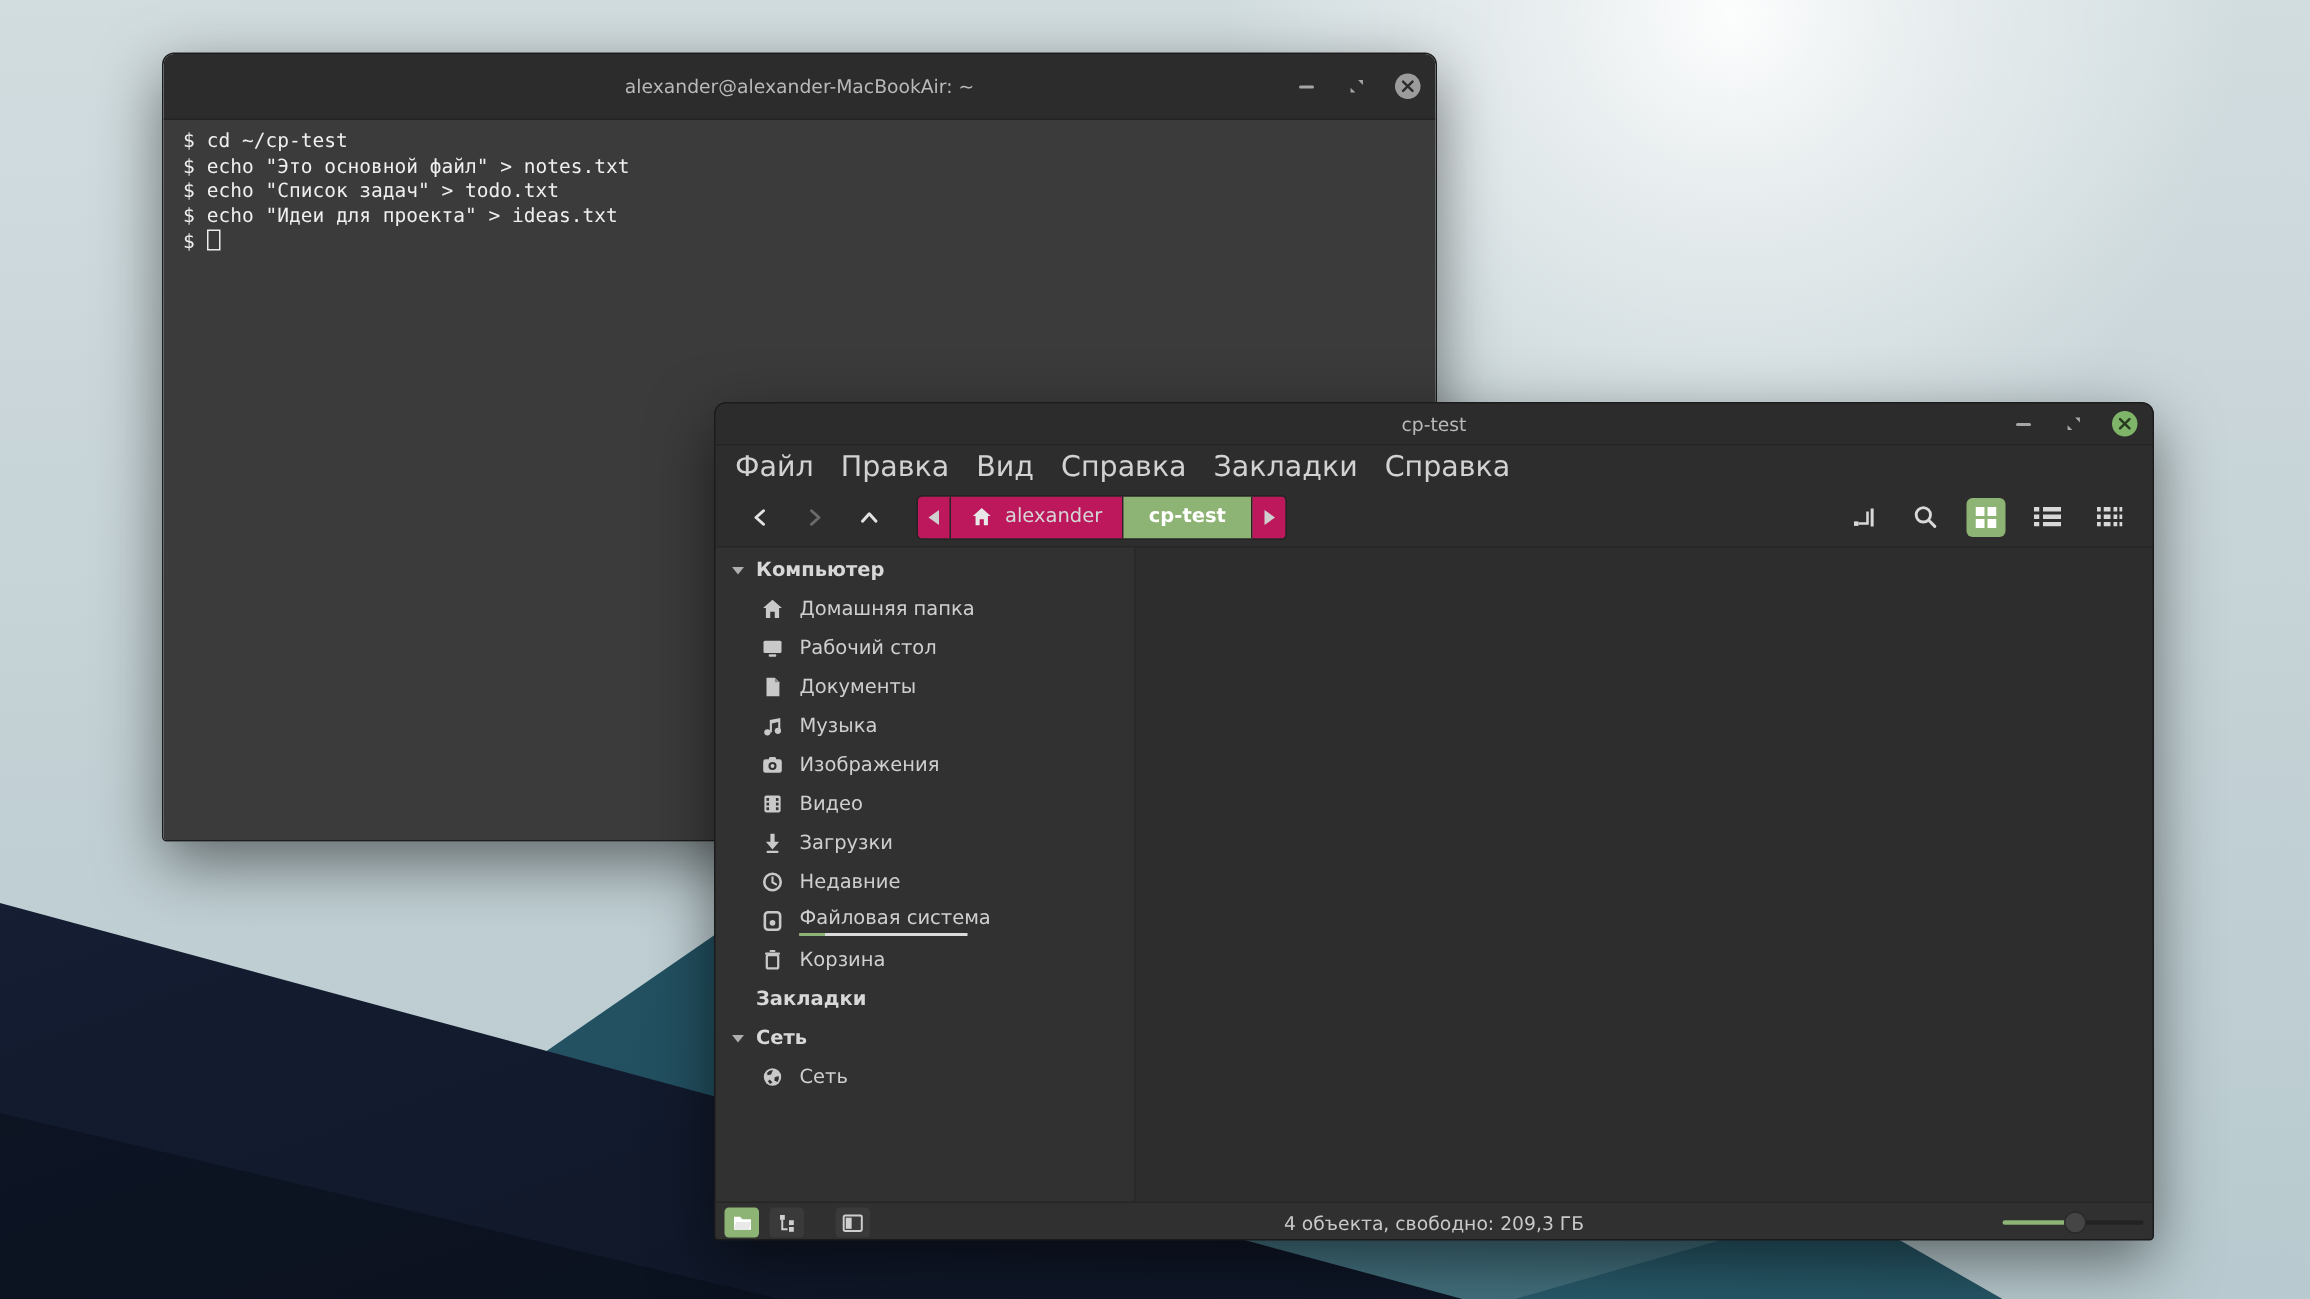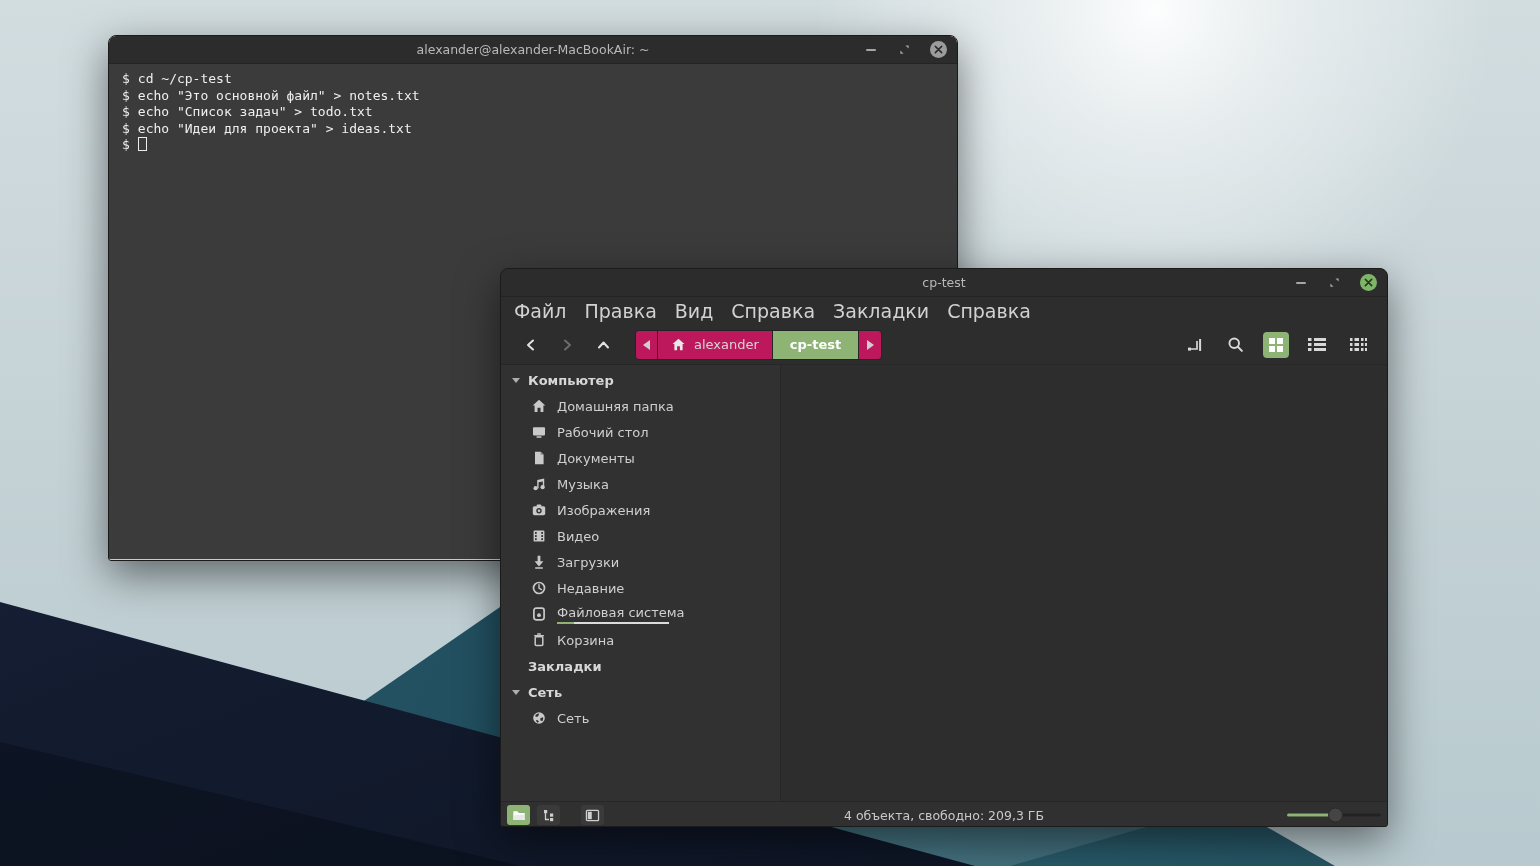--- a/index.html
+++ b/index.html
@@ -15,40 +15,40 @@
   .wp-teal-light { background:rgba(205,228,230,.16);
     clip-path:polygon(480px 826px,1150px 826px,1010px 866px,480px 866px); }
   .wp-navy { background:linear-gradient(160deg,#212b41 0%,#141d31 45%,#0c1322 100%);
     clip-path:polygon(0px 602px,975px 866px,0px 866px); }
   .wp-navy-dark { background:rgba(7,11,21,.45);
     clip-path:polygon(0px 742px,520px 866px,0px 866px); }
 
   
   .window { position:absolute; border:1px solid #1b1b1b; border-radius:8px 8px 3px 3px;
     box-shadow:0 14px 42px rgba(0,0,0,.5); overflow:hidden; }
-  .titlebar { height:28px; background:#2c2c2c; border-bottom:1px solid #242424;
+  .titlebar { height:44px; background:#2c2c2c; border-bottom:1px solid #242424;
     display:flex; align-items:center; position:relative; }
   .title { position:absolute; left:0; right:0; text-align:center; font-size:12.5px; color:#b9b9b9; }
   .win-controls { position:absolute; right:10px; top:0; height:100%; display:flex; align-items:center; gap:17px; }
   .wc { width:17px; height:17px; display:flex; align-items:center; justify-content:center; }
   .wc-min i { display:block; width:10px; height:2px; background:#a6a6a6; border-radius:1px; }
   .wc-close { border-radius:50%; }
   .wc-close.gray { background:#9c9c9c; }
   .wc-close.green { background:#7fb569; }
 
   
   .terminal { left:108px; top:35px; width:850px; height:526px; z-index:1; }
   .term-body { height:495px; background:#3b3b3b; padding:7px 13px;
     font-family:"DejaVu Sans Mono", monospace; font-size:13px; line-height:16.6px; color:#efefef; }
   .trow { white-space:pre; }
   .tprompt { margin-right:8px; }
   .tcursor { display:inline-block; width:9px; height:14px; border:1px solid #ececec; vertical-align:-2px; }
 
   
-  .fm { left:500px; top:268px; width:888px; height:559px; z-index:2; background:#2d2d2d; }
+  .fm { left:476px; top:268px; width:960px; height:559px; z-index:2; background:#2d2d2d; }
   .fm .titlebar { height:28px; }
   .menubar { height:28px; background:#2d2d2d; display:flex; align-items:center; padding-left:4px; }
   .menu-item { font-size:19px; color:#d2d2d2; padding:4px 9px; }
   .fm-toolbar { height:40px; background:#2d2d2d; display:flex; align-items:center; padding:0 12px; border-bottom:1px solid #262626; }
   .nav-btn { width:36px; height:30px; display:flex; align-items:center; justify-content:center; }
   .pathbar { display:flex; height:30px; margin-left:14px; border:1px solid #242424; border-radius:4px; overflow:hidden; }
   .path-seg { display:flex; align-items:center; background:#be185d; border-right:1px solid #262626; }
   .path-seg:last-child { border-right:none; }
   .path-arrow { width:22px; justify-content:center; }
   .path-home { padding:0 13px; gap:8px; font-size:13px; color:#d6d6d6; }

